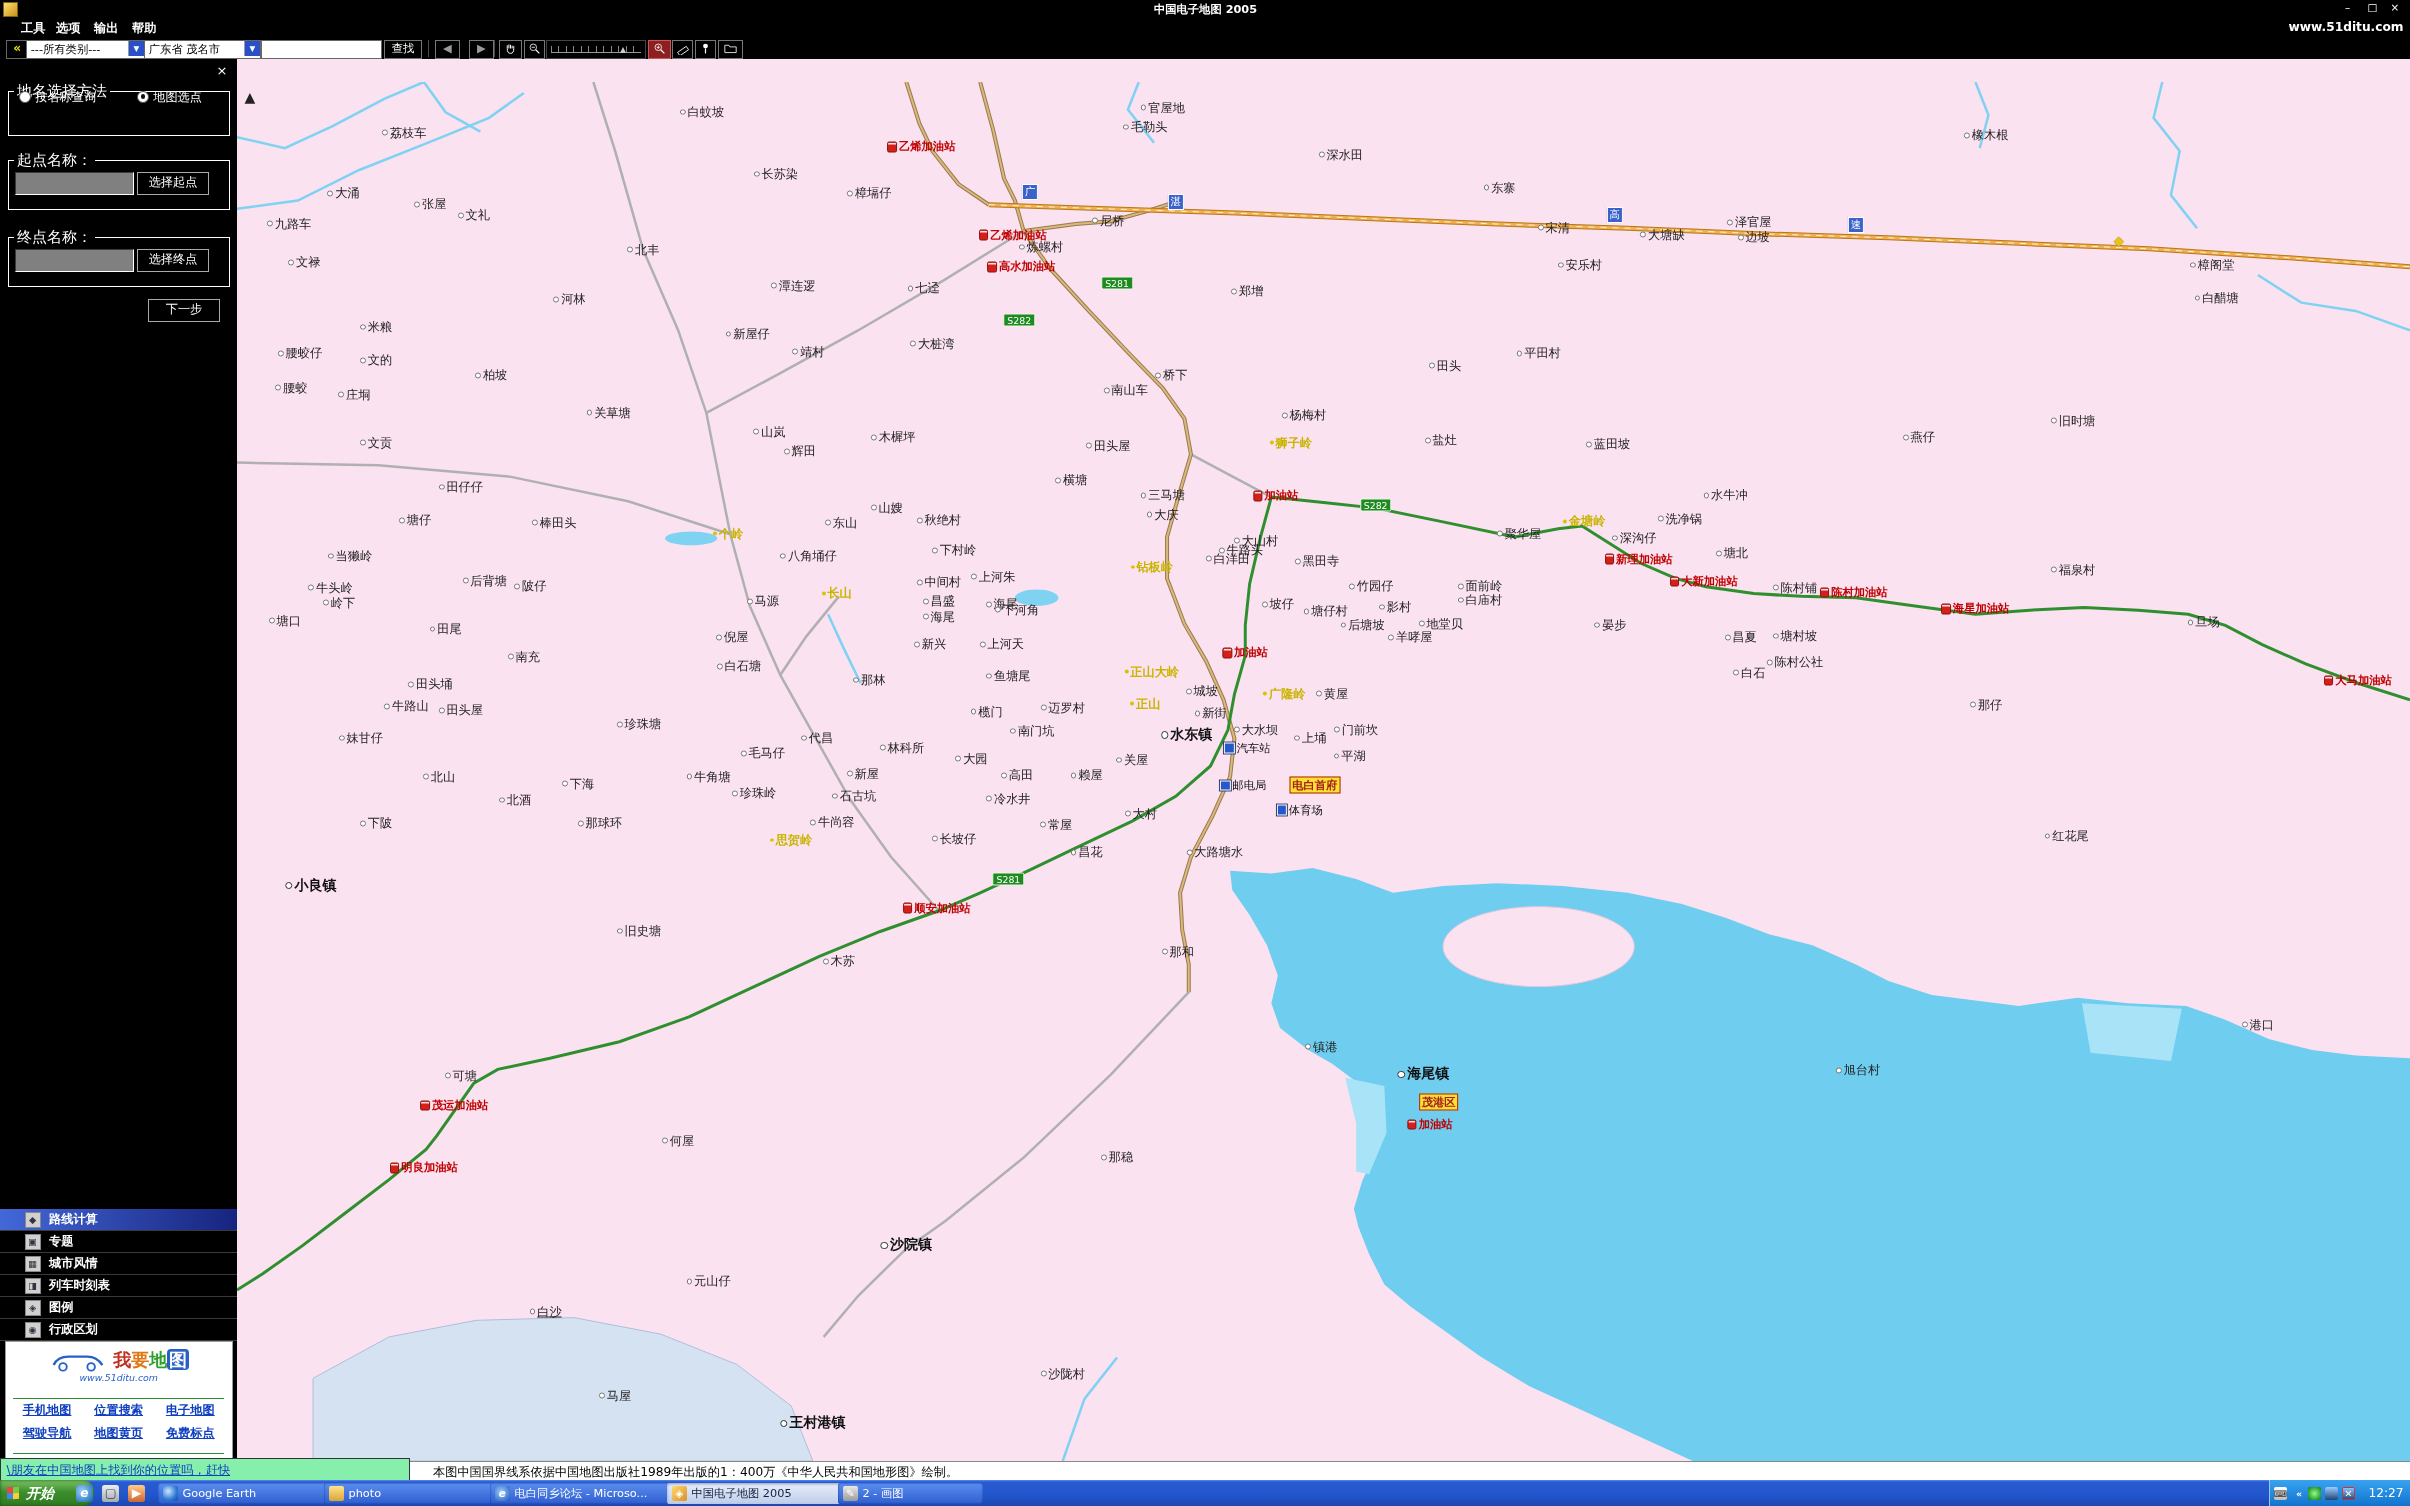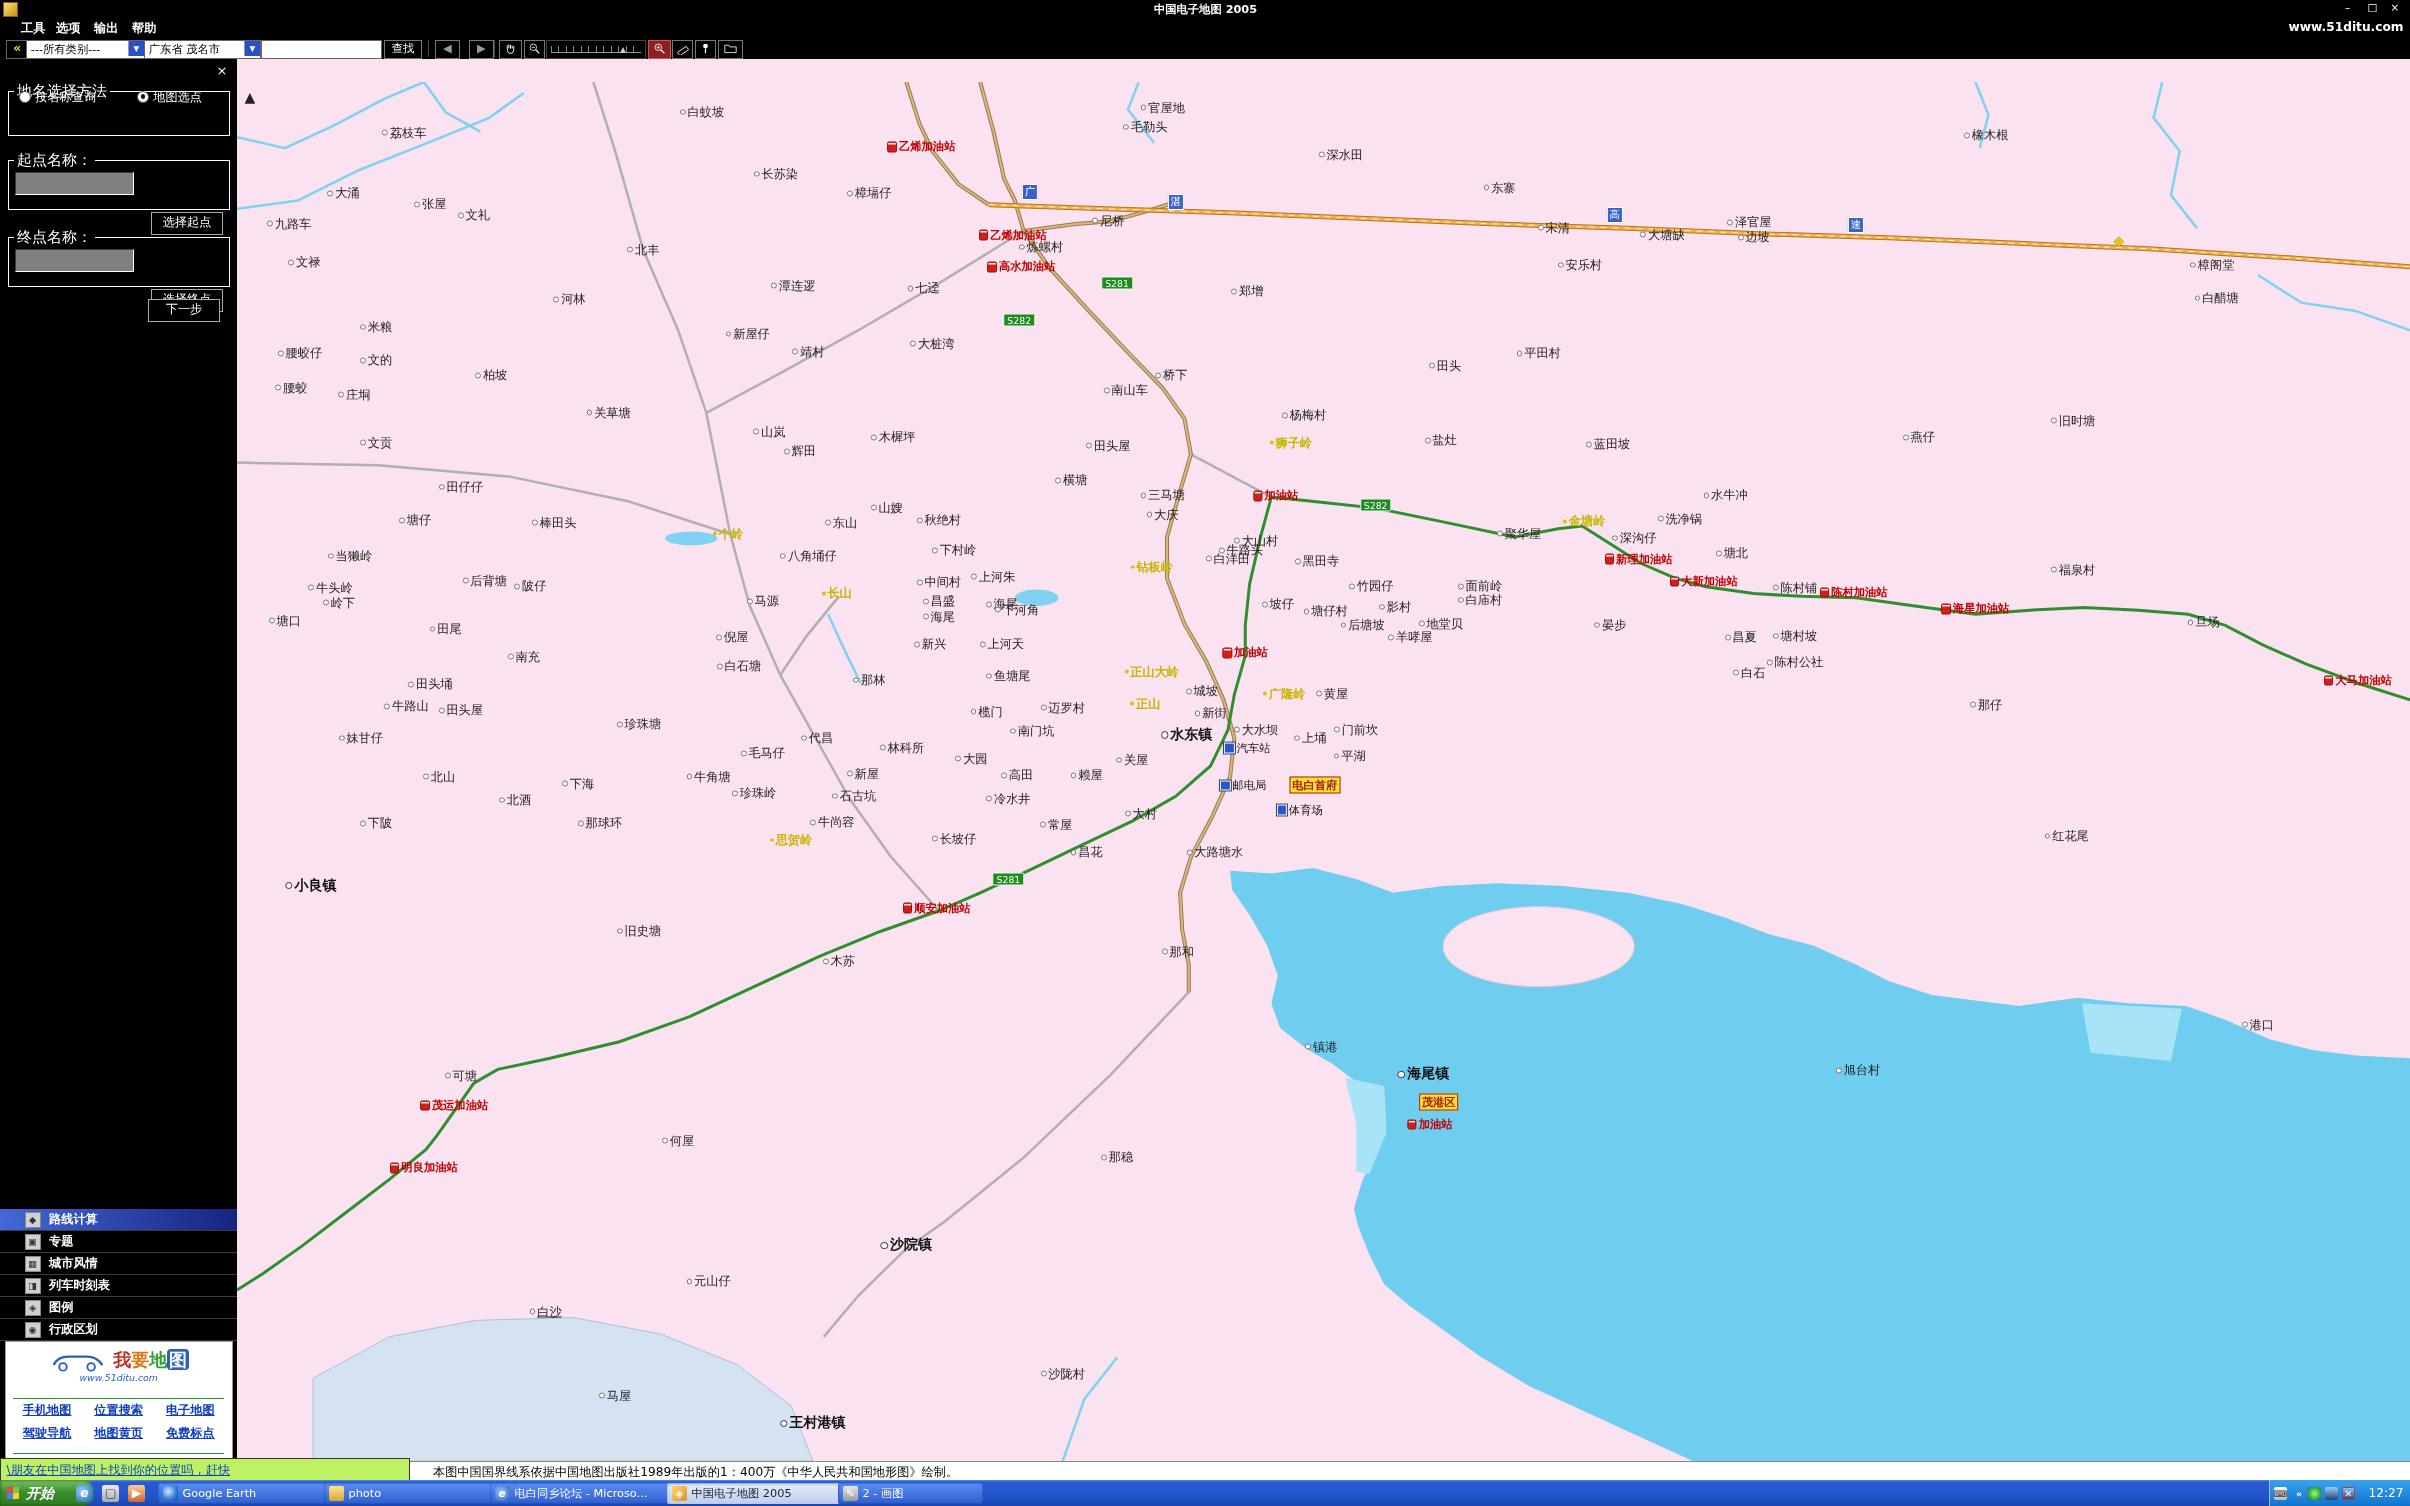--- a/index.html
+++ b/index.html
@@ -74,41 +74,41 @@
   legend{font-size:15px;padding:0 2.8px;}
   #fs-method{position:absolute;left:0;right:0;top:22.6px;height:45px;}
   .radio-row{position:absolute;top:30px;font-size:12.2px;color:#fff;}
   .radio{display:inline-block;width:10.4px;height:10.4px;border-radius:50%;background:#fff;border:0.9px solid #555;vertical-align:-1.9px;margin-right:3.8px;}
   .radio.checked{position:relative;}
   .radio.checked::after{content:"";position:absolute;left:2.8px;top:2.8px;width:4.7px;height:4.7px;border-radius:50%;background:#111;}
   #fs-start{position:absolute;left:0;right:0;top:92px;height:49px;}
   #fs-end{position:absolute;left:0;right:0;top:169px;height:49px;}
   .ginput{position:absolute;left:15px;top:21px;width:113px;height:19px;background:#808080;border:0.9px solid #fff;border-top-color:#3a3a3a;border-left-color:#3a3a3a;}
   .pbtn{position:absolute;background:#000;color:#fff;border:0.9px solid #aaa;font-size:12.2px;text-align:center;line-height:19px;}
-  .pick-btn{left:151px;top:21px;width:70px;height:21px;margin-top:40px;}
+  .pick-btn{left:137px;top:21px;width:70px;height:21px;}
   #next-btn{left:148px;top:240px;width:70px;height:21px;}
   #nav{position:absolute;left:0;top:1150px;width:237px;}
   .nav-item{height:21px;border-bottom:0.9px solid #3a3a3a;display:flex;align-items:center;padding-left:24.5px;gap:8.5px;color:#fff;font-size:12.2px;font-weight:bold;background:#000;}
   .nav-item.active{background:linear-gradient(90deg,#4468d8,#16247e);}
   .nav-ico{display:inline-block;width:14px;height:14px;background:#d0d0d0;border:0.9px solid #888;color:#334;font-size:9.4px;line-height:14px;text-align:center;}
   
   #promo{position:absolute;left:4.7px;top:1282px;width:226px;height:117px;background:#fff;border:0.9px solid #999;}
   #logo{position:absolute;left:0;right:0;top:5.6px;height:49px;text-align:center;}
   #logo .brand span{font-size:18px;font-weight:bold;}
   #logo .c1{color:#c03020}#logo .c2{color:#e07818}#logo .c3{color:#2f9f2f}
   #logo .c4{color:#fff;background:#2860c8;border-radius:3.8px;padding:0 1.9px;}
   #logo .url{font-size:9.4px;color:#2860c8;font-style:italic;}
   .green-hr{position:absolute;left:7.5px;right:7.5px;height:0;border-top:1.9px solid #2e8f2e;}
   #hr1{top:56px}#hr2{top:111px}
   #links{position:absolute;left:5.6px;right:5.6px;top:60px;display:grid;grid-template-columns:1fr 1fr 1fr;row-gap:5.6px;text-align:center;}
   #links a{color:#1040c0;font-size:12.2px;text-decoration:underline;font-weight:bold;}
   
   #statusbar{position:absolute;left:0;top:1461px;width:2411px;height:19px;background:#fff;border-top:0.9px solid #888;}
   #status-text{position:absolute;left:433px;top:1.9px;font-size:12.2px;color:#000;}
-  #marquee{position:absolute;left:0;top:1458px;width:408px;height:22.6px;background:#bef264;border:0.9px solid #333;}
+  #marquee{position:absolute;left:0;top:1458px;width:408px;height:22.6px;background:#86efac;border:0.9px solid #333;}
   #marquee span{display:inline-block;margin-left:5.6px;margin-top:2.8px;color:#1040c0;font-size:12.2px;text-decoration:underline;}
   
   #taskbar{position:absolute;left:0;top:1480px;width:2411px;height:26px;
      background:linear-gradient(#4f8df5 0%,#2a5ad0 8%,#2155cc 60%,#1c46b0 100%);}
   #start-btn{position:absolute;left:0;top:0;width:68px;height:26px;border-radius:0 11.3px 11.3px 0;
      background:linear-gradient(#7ec468,#3d8f2d 45%,#2f7a22);color:#fff;font-weight:bold;font-style:italic;font-size:14px;
      line-height:26px;padding-left:26px;box-shadow:inset 0 0 3.8px #1c5a12;}
   #start-flag{position:absolute;left:6.6px;top:6.6px;width:14px;height:13px;}
   #start-flag i{position:absolute;width:5.6px;height:5.6px;transform:skewY(-6deg);}
   #start-flag .f1{left:0;top:0;background:#e44}#start-flag .f2{left:6.6px;top:0;background:#7c4}

